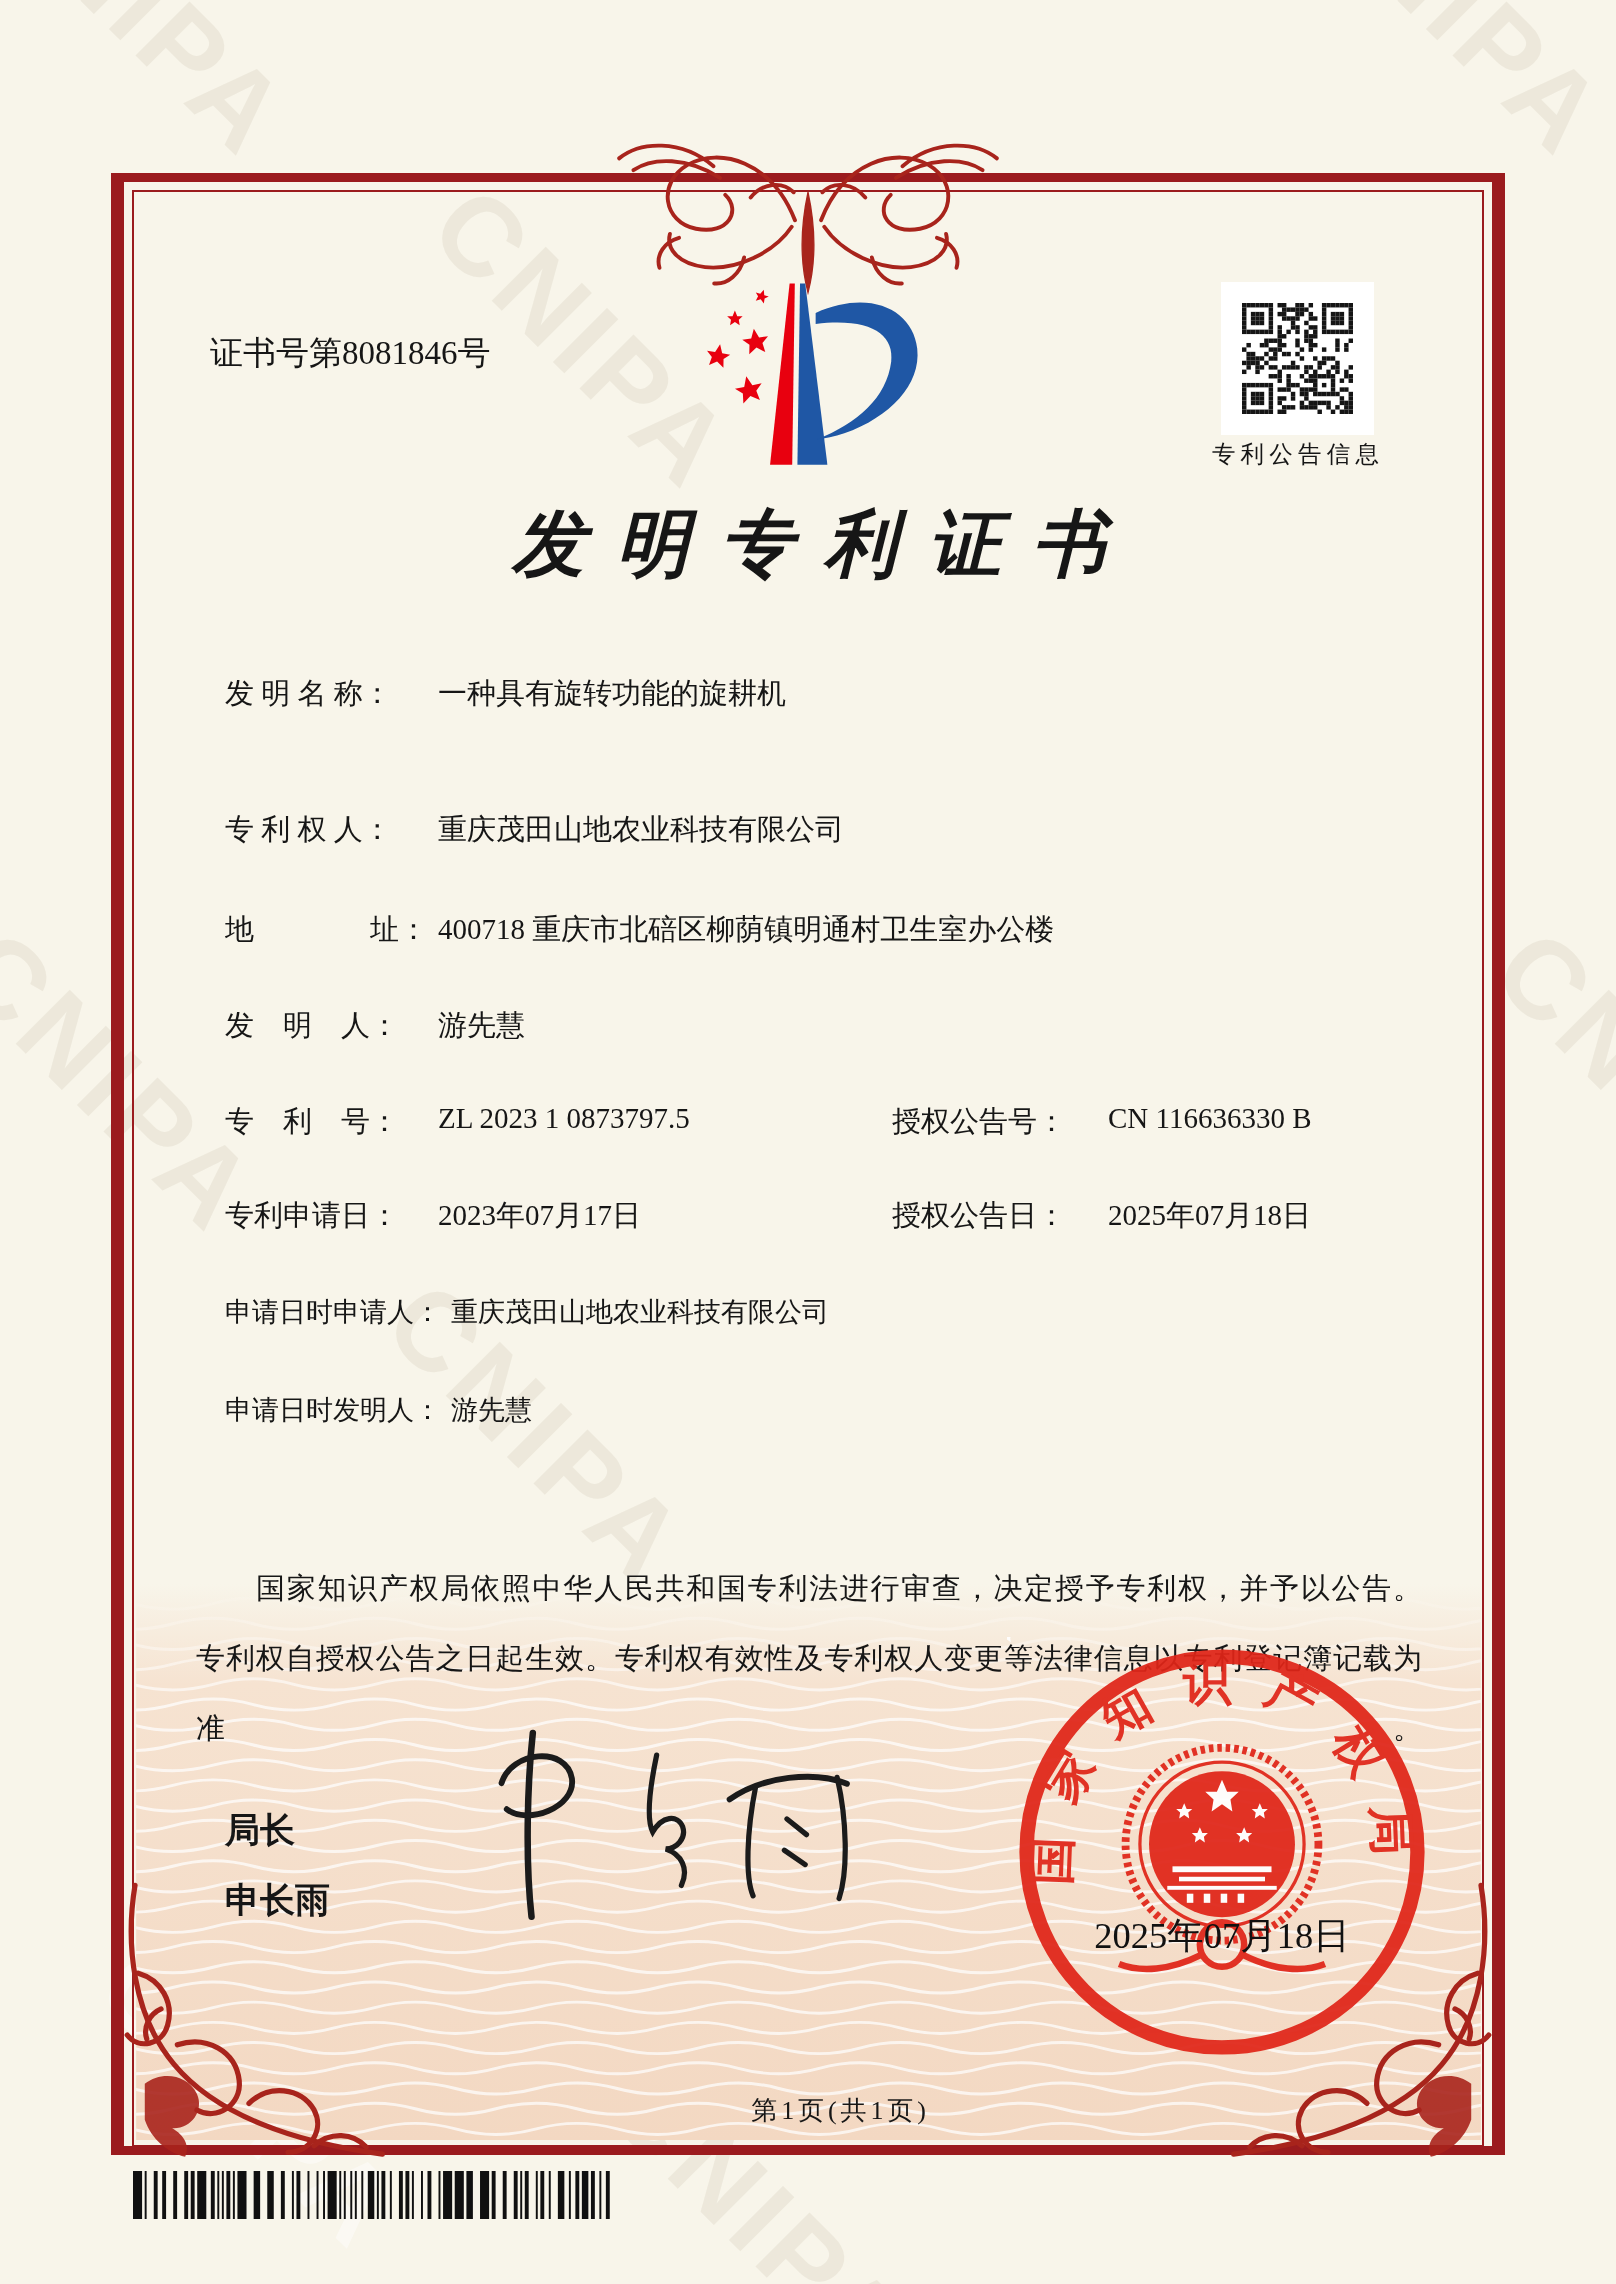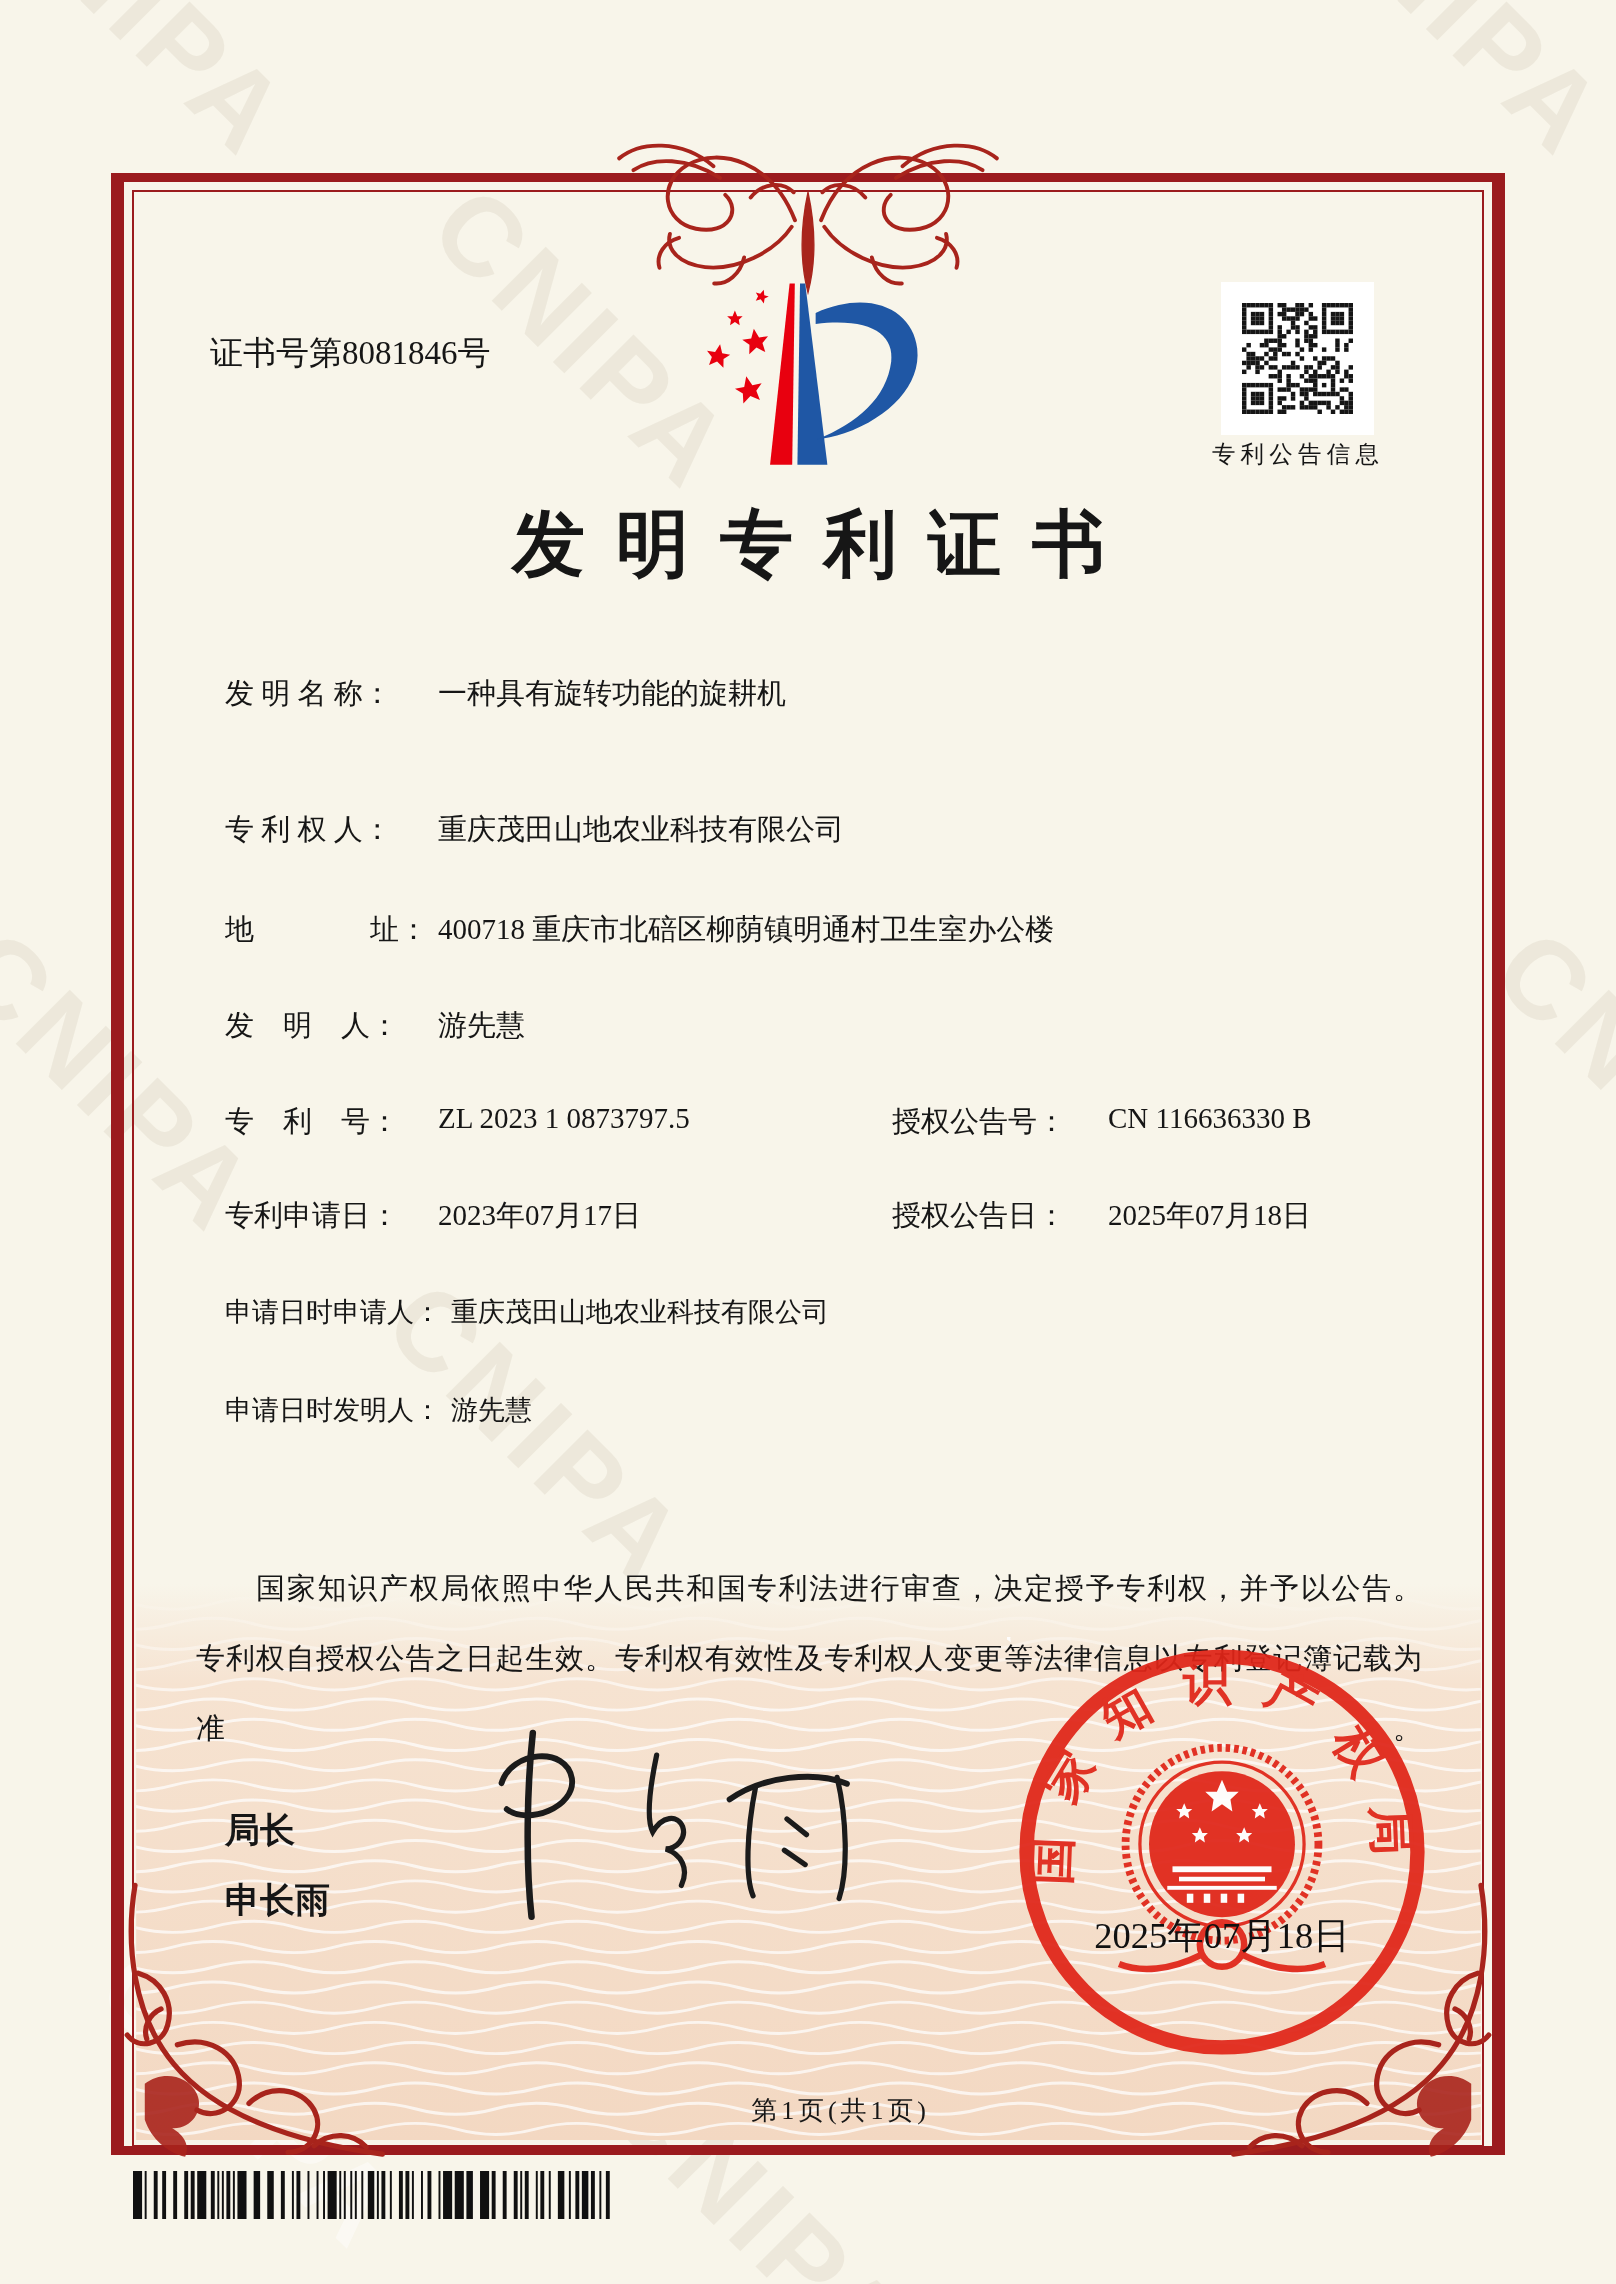--- a/index.html
+++ b/index.html
@@ -6,21 +6,21 @@
   .page{position:relative;width:1616px;height:2284px;background:#f8f5ea;overflow:hidden;
         font-family:"Liberation Serif","DejaVu Serif",serif;color:#161616;}
   .abs{position:absolute;}
   .wm{position:absolute;font-family:"Liberation Sans","DejaVu Sans",sans-serif;font-weight:bold;
       font-size:111px;letter-spacing:6.5px;color:rgba(184,171,146,.17);transform:rotate(45deg);
       white-space:nowrap;pointer-events:none;}
   .frame-outer{position:absolute;inset:173px 111px 129px 111px;border:solid #9b1b1e;border-width:9.8px 13px 9.8px 13px;}
   .frame-inner{position:absolute;inset:190px 132px 137px 132px;border:2.6px solid #9b1b1e;}
   .cert-no{position:absolute;left:210px;top:295px;font-size:33px;margin-top:36px;}
   .title{position:absolute;left:124px;top:496px;width:1369px;text-align:center;font-size:73px;
-         font-weight:bold;letter-spacing:31px;text-indent:31px;}
+         font-weight:bold;letter-spacing:31px;text-indent:31px;font-style:italic;}
   .row{position:absolute;left:0;top:0;width:1304px;height:39px;font-size:29px;}
   .lab{position:absolute;left:225px;white-space:pre;}
   .val{position:absolute;left:438px;white-space:pre;}
   .lab2{position:absolute;left:892px;white-space:pre;}
   .val2{position:absolute;left:1108px;white-space:pre;}
   .row-sm{font-size:27px;}
   .row-sm .val{left:451px;}
   .para{position:absolute;left:196px;top:1553px;width:1226px;font-size:29px;line-height:70px;}
   .para .l1{text-align:justify;text-align-last:justify;text-indent:60px;}
   .para .l2{text-align:justify;text-align-last:justify;}

